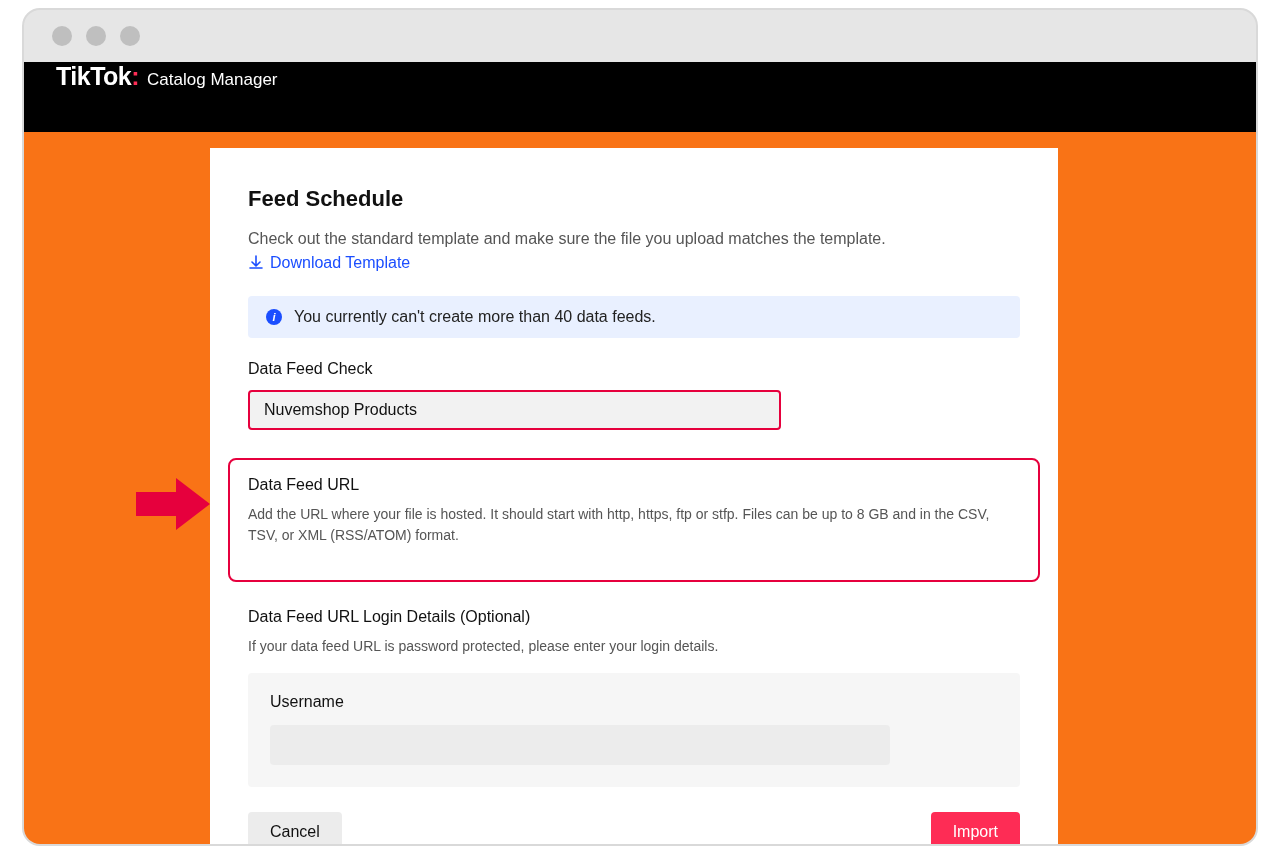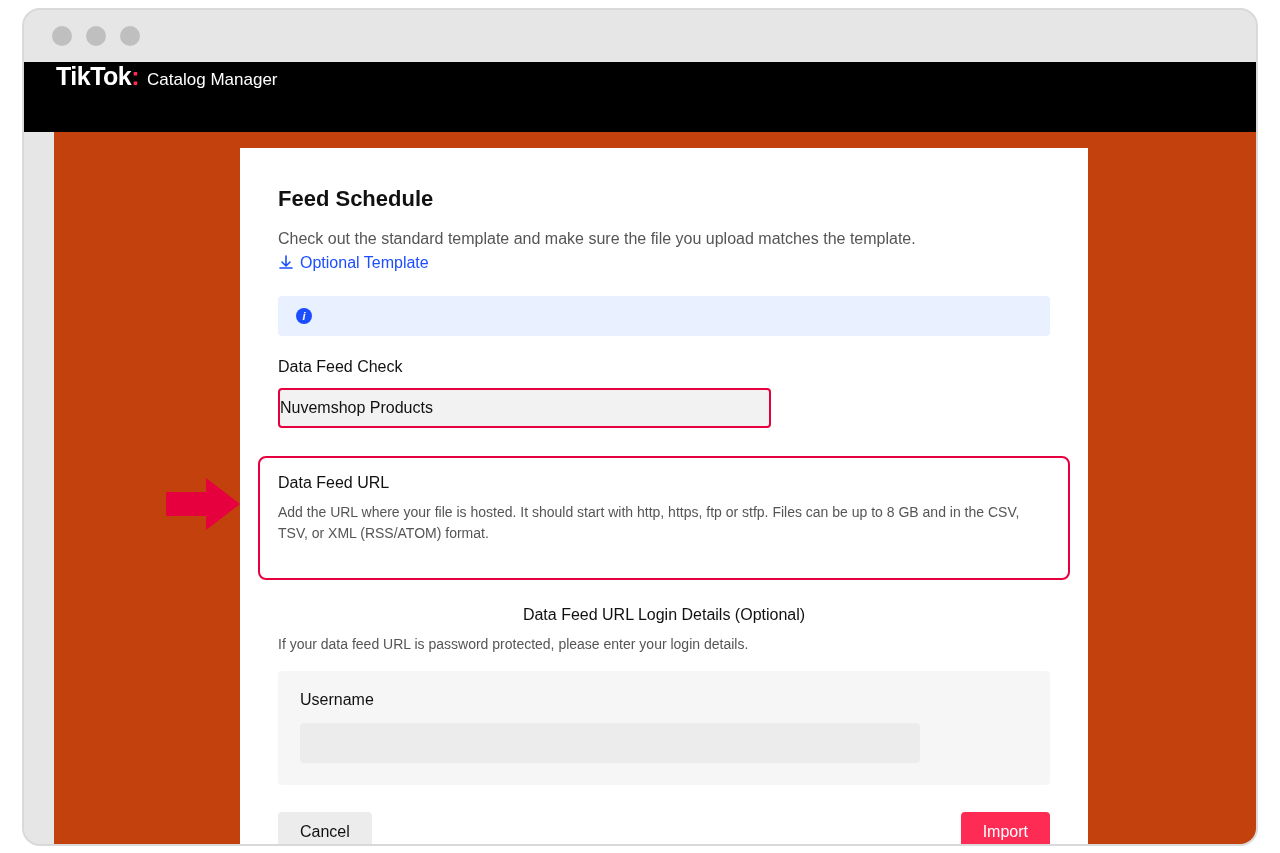--- a/index.html
+++ b/index.html
@@ -54,23 +54,22 @@
   }
   .brand-main .colon { color: #fe2c55; }
   .brand-sub {
     font-size: 17px;
     font-weight: 400;
     color: #ffffff;
     margin-left: 2px;
   }
   .content-area {
     position: relative;
-    background: #c2410c;
+    background: #f97316;
     height: calc(100% - 122px);
-    margin-left: 30px;
   }
   .card {
     position: absolute;
     left: 186px;
     top: 16px;
     width: 848px;
     height: 100%;
     background: #ffffff;
     padding: 38px 38px 0 38px;
     overflow: hidden;
@@ -126,26 +125,26 @@
     color: #111111;
     margin-bottom: 12px;
   }
   .field-sublabel {
     font-size: 14px;
     color: #555555;
     margin-bottom: 14px;
     line-height: 1.5;
   }
   .input-name {
-    width: 493px;
+    width: 533px;
     height: 40px;
     border: 2px solid #e6003d;
     border-radius: 4px;
     background: #f2f2f2;
-    padding: 0 0;
+    padding: 0 14px;
     font-size: 16px;
     color: #111111;
     outline: none;
     margin-bottom: 28px;
   }
   .url-section-wrapper {
     border: 2px solid #e6003d;
     border-radius: 8px;
     padding: 16px 18px 20px 18px;
     margin-left: -20px;
@@ -158,21 +157,21 @@
     height: 40px;
     border: none;
     border-radius: 4px;
     background: #f2f2f2;
     padding: 0 14px;
     font-size: 16px;
     color: #111111;
     outline: none;
   }
   .input-url::placeholder { color: #9a9a9a; }
-  .login-section .field-label { margin-bottom: 10px; text-align: center; }
+  .login-section .field-label { margin-bottom: 10px; }
   .login-box {
     background: #f6f6f6;
     border-radius: 4px;
     padding: 20px 22px 22px 22px;
     margin-top: 16px;
   }
   .login-box .sublabel {
     font-size: 16px;
     color: #111111;
     margin-bottom: 14px;
@@ -254,25 +253,26 @@
 
     <div class="card">
 
       <h1 class="page-title">Feed Schedule</h1>
       <p class="page-subtitle">Check out the standard template and make sure the file you upload matches the template.</p>
 
       <a class="download-link">
         <svg width="16" height="16" viewBox="0 0 16 16">
           <path d="M8 1 L8 10 M4 7 L8 11 L12 7 M2 13 L14 13" stroke="#1b4eff" stroke-width="1.6" fill="none" stroke-linecap="round" stroke-linejoin="round"></path>
         </svg>
-        <span>Optional Template</span>
+        <span>Download Template</span>
       </a>
 
       <div class="info-banner">
         <div class="info-banner-icon">i</div>
+        <span>You currently can't create more than 40 data feeds.</span>
       </div>
 
       <div>
         <div class="field-label">Data Feed Check</div>
         <input class="input-name" type="text" value="Nuvemshop Products" style="">
       </div>
 
       <div class="url-section-wrapper">
         <div class="field-label">Data Feed URL</div>
         <div class="field-sublabel">Add the URL where your file is hosted. It should start with http, https, ftp or stfp. Files can be up to 8 GB and in the CSV, TSV, or XML (RSS/ATOM) format.</div>

